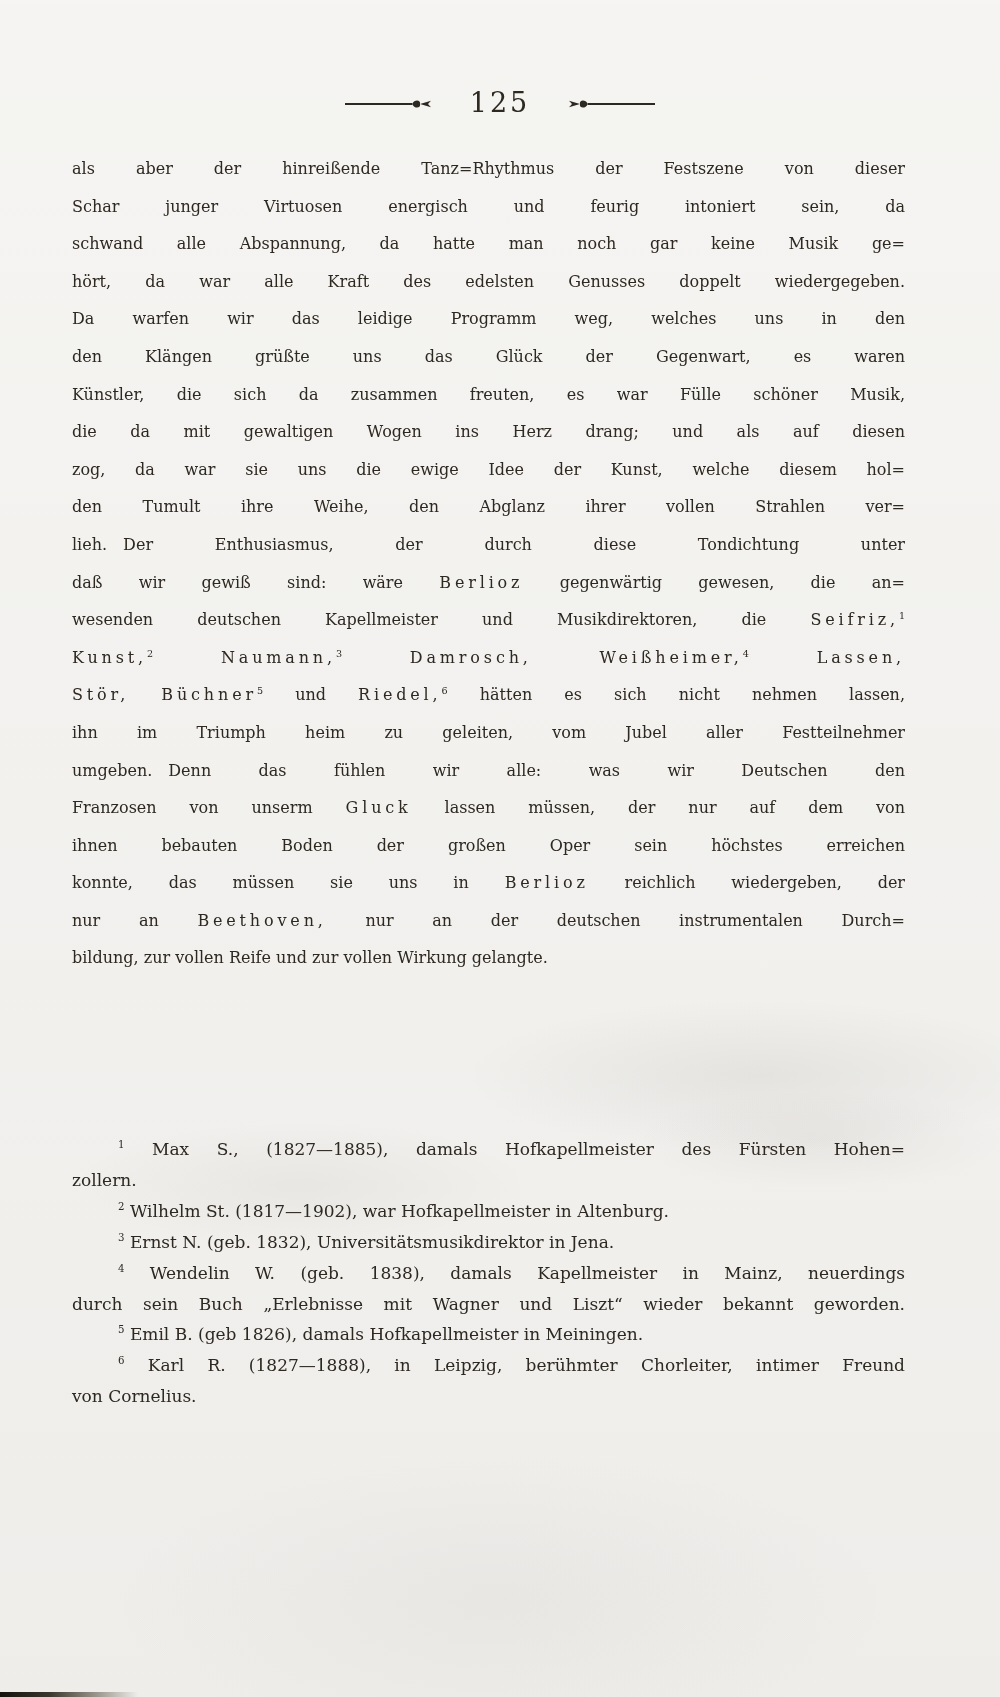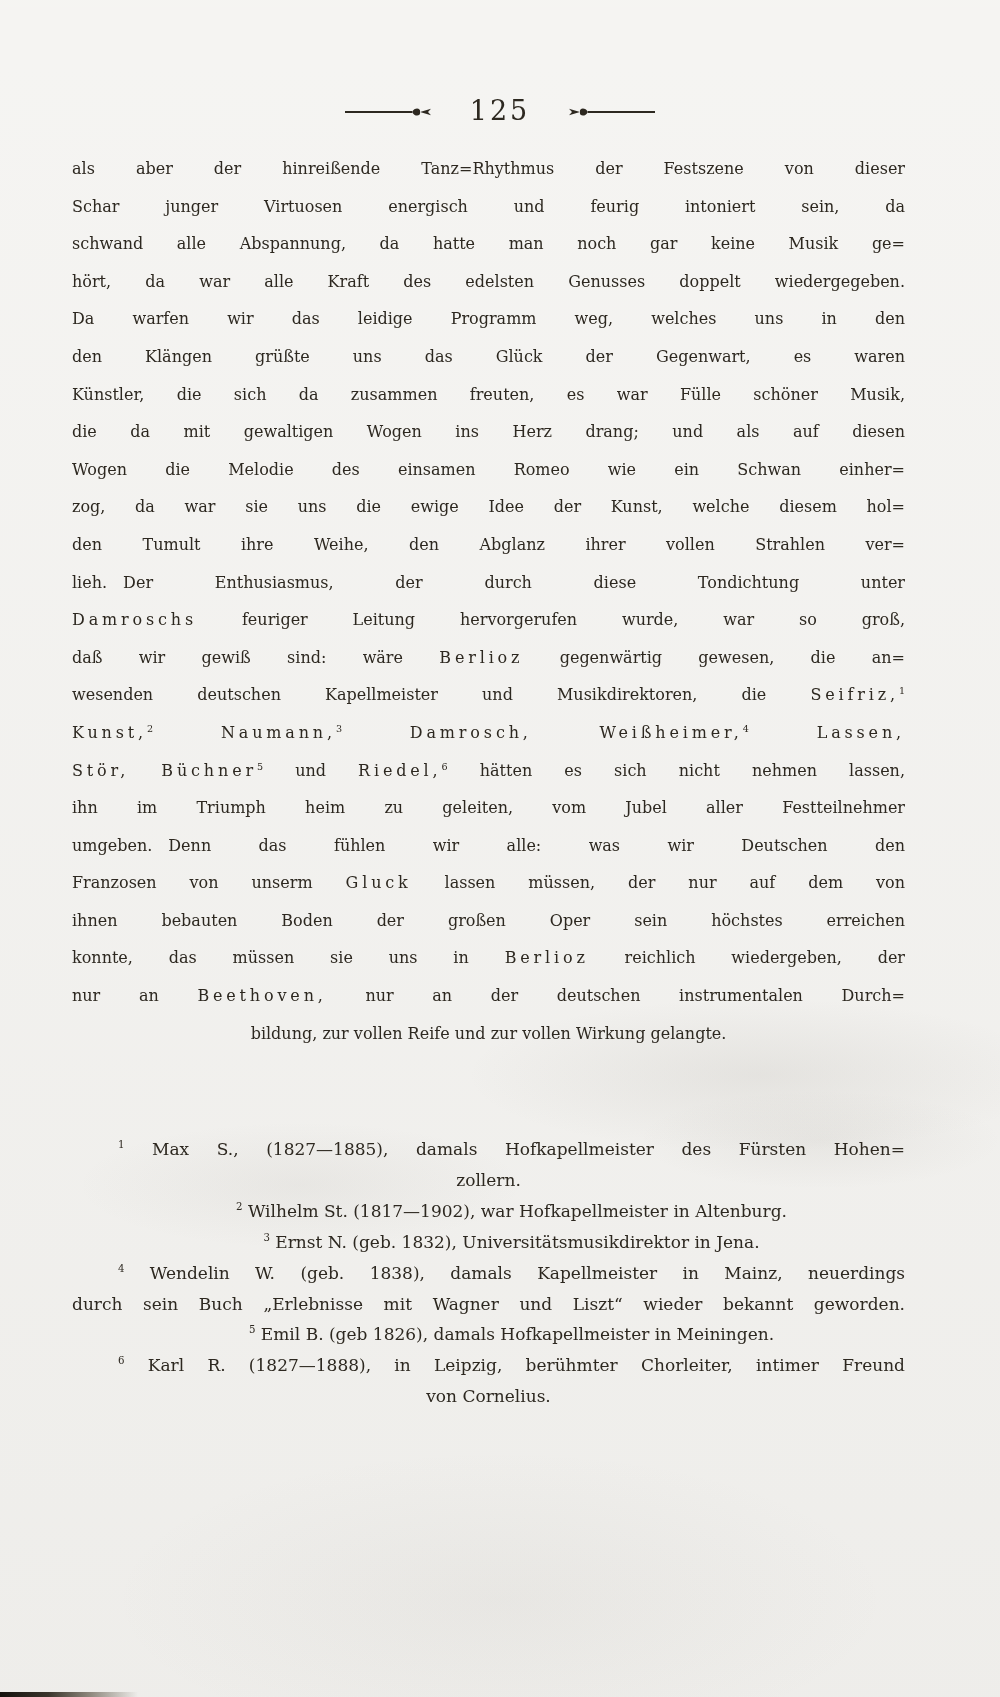--- a/index.html
+++ b/index.html
@@ -20,39 +20,39 @@
       radial-gradient(420px 110px at 760px 1075px, rgba(120,113,102,0.10), rgba(120,113,102,0) 70%),
       radial-gradient(320px 90px  at 300px 1185px, rgba(120,113,102,0.07), rgba(120,113,102,0) 70%),
       radial-gradient(260px 70px  at 820px 1140px, rgba(120,113,102,0.08), rgba(120,113,102,0) 70%),
       radial-gradient(520px 200px at 500px 1600px, rgba(125,118,107,0.06), rgba(125,118,107,0) 75%),
       linear-gradient(180deg, rgba(255,255,255,0.25), rgba(0,0,0,0.015));
   }
   .page { position: absolute; inset: 0; }
 
   .page-header {
     position: absolute; top: 90px; left: 0; width: 100%;
-    display: flex; justify-content: center; align-items: center; gap: 30px; margin-top: 8px;
+    display: flex; justify-content: center; align-items: center; gap: 30px;
   }
   .page-number {
     font-size: 27px; letter-spacing: 3px; line-height: 1;
     transform: translateY(-1px);
   }
   .ornament { display: inline-block; line-height: 0; }
   .ornament svg { display: block; }
   .ornament.flip svg { transform: scaleX(-1); }
 
   .main-text {
     position: absolute; top: 150px; left: 72px; width: 833px;
     font-size: 16px; line-height: 37.6px;
   }
   .footnotes {
     position: absolute; top: 1134px; left: 72px; width: 833px;
     font-size: 17px; line-height: 30.9px;
   }
-  .tline { text-align: center; white-space: pre-wrap; }
+  .tline { text-align: left; white-space: pre-wrap; }
   .tline.just { text-align: justify; text-align-last: justify; }
   .tline.ind { text-indent: 46px; }
   .sp { letter-spacing: 0.24em; }
   sup { font-size: 0.6em; line-height: 0; vertical-align: super; letter-spacing: 0; }
 
   .scan-edge {
     position: absolute; left: 0; bottom: 0; width: 138px; height: 5px;
     background: linear-gradient(90deg, #14110d 0%, #3a352c 35%, #8d877c 65%, rgba(150,144,134,0) 100%);
   }
 </style>
@@ -81,25 +81,23 @@
 
   <main class="main-text">
       <div class="tline just"><span>als aber der hinreißende Tanz=Rhythmus der Festszene von dieser</span></div>
       <div class="tline just"><span>Schar junger Virtuosen energisch und feurig intoniert sein, da</span></div>
       <div class="tline just"><span>schwand alle Abspannung, da hatte man noch gar keine Musik ge=</span></div>
       <div class="tline just"><span>hört, da war alle Kraft des edelsten Genusses doppelt wiedergegeben.</span></div>
       <div class="tline just"><span>Da warfen wir das leidige Programm weg, welches uns in den</span></div>
       <div class="tline just"><span>den Klängen grüßte uns das Glück der Gegenwart, es waren</span></div>
       <div class="tline just"><span>Künstler, die sich da zusammen freuten, es war Fülle schöner Musik,</span></div>
       <div class="tline just"><span>die da mit gewaltigen Wogen ins Herz drang; und als auf diesen</span></div>
-      <div class="tline just"><span>Wogen die Melodie des einsamen Romeo wie ein Schwan einher=</span></div>
       <div class="tline just"><span>zog, da war sie uns die ewige Idee der Kunst, welche diesem hol=</span></div>
       <div class="tline just"><span>den Tumult ihre Weihe, den Abglanz ihrer vollen Strahlen ver=</span></div>
       <div class="tline just"><span>lieh.  Der Enthusiasmus, der durch diese Tondichtung unter</span></div>
-      <div class="tline just"><span class="sp">Damroschs</span><span> feuriger Leitung hervorgerufen wurde, war so groß,</span></div>
       <div class="tline just"><span>daß wir gewiß sind: wäre </span><span class="sp">Berlioz</span><span> gegenwärtig gewesen, die an=</span></div>
       <div class="tline just"><span>wesenden deutschen Kapellmeister und Musikdirektoren, die </span><span class="sp">Seifriz,</span><sup>1</sup></div>
       <div class="tline just"><span class="sp">Kunst,</span><sup>2</sup><span> </span><span class="sp">Naumann,</span><sup>3</sup><span> </span><span class="sp">Damrosch,</span><span> </span><span class="sp">Weißheimer,</span><sup>4</sup><span> </span><span class="sp">Lassen,</span></div>
       <div class="tline just"><span class="sp">Stör,</span><span> </span><span class="sp">Büchner</span><sup>5</sup><span> und </span><span class="sp">Riedel,</span><sup>6</sup><span> hätten es sich nicht nehmen lassen,</span></div>
       <div class="tline just"><span>ihn im Triumph heim zu geleiten, vom Jubel aller Festteilnehmer</span></div>
       <div class="tline just"><span>umgeben.  Denn das fühlen wir alle: was wir Deutschen den</span></div>
       <div class="tline just"><span>Franzosen von unserm </span><span class="sp">Gluck</span><span> lassen müssen, der nur auf dem von</span></div>
       <div class="tline just"><span>ihnen bebauten Boden der großen Oper sein höchstes erreichen</span></div>
       <div class="tline just"><span>konnte, das müssen sie uns in </span><span class="sp">Berlioz</span><span> reichlich wiedergeben, der</span></div>
       <div class="tline just"><span>nur an </span><span class="sp">Beethoven,</span><span> nur an der deutschen instrumentalen Durch=</span></div>

